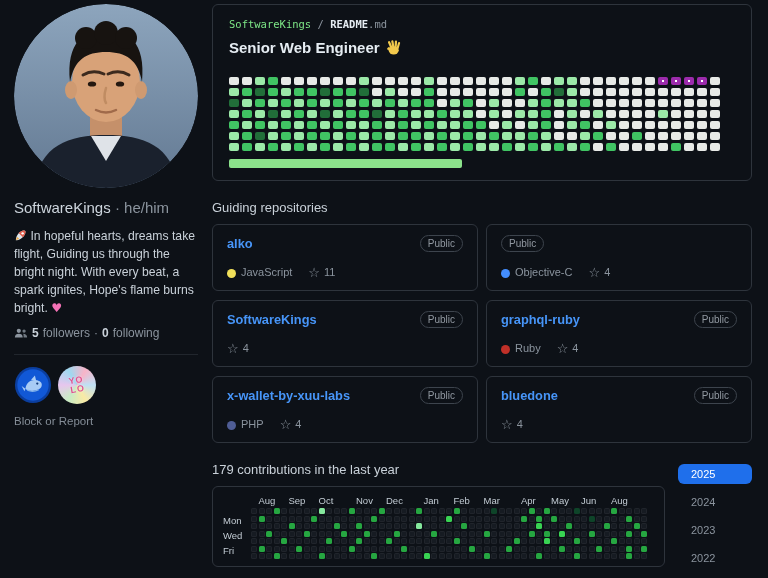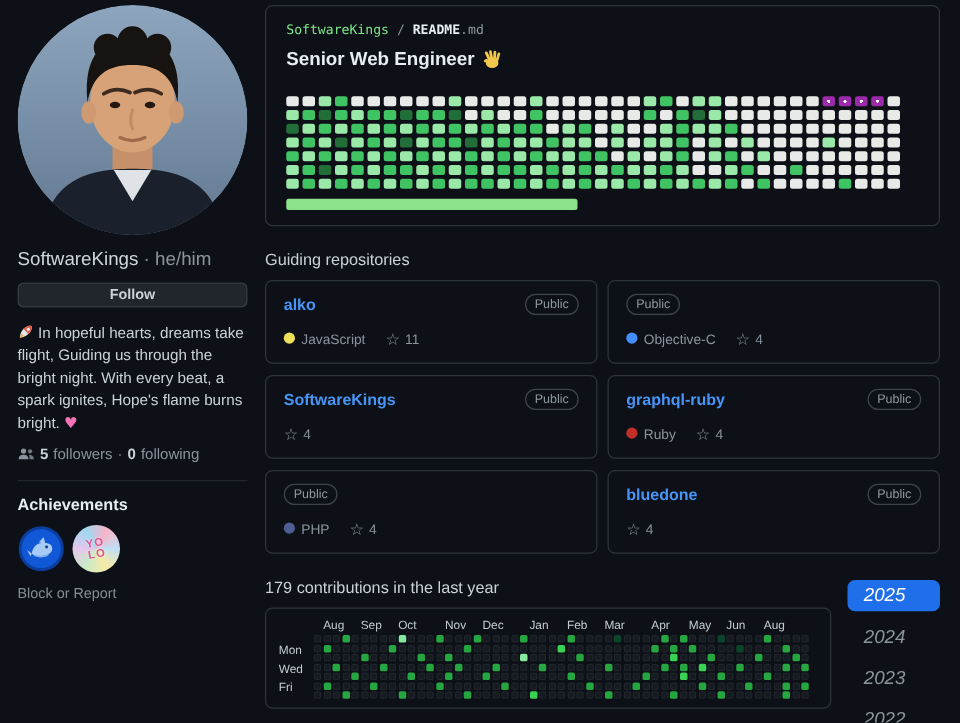--- a/index.html
+++ b/index.html
@@ -50,21 +50,21 @@
   .pixel-cell { border-radius: 2px; }
   .progress-bar { margin-top: 8px; width: 233px; height: 9px; border-radius: 2px; }
 
   .section-title { font-size: 13px; font-weight: 400; color: #c9d1d9; margin-bottom: 9px; }
   .repo-grid { display: grid; grid-template-columns: 1fr 1fr; gap: 9px 8px; margin-bottom: 19px; }
   .repo-card { padding: 10px 14px 11px; }
   .repo-top { display: flex; align-items: center; justify-content: space-between; }
   .repo-name { color: #4795f8; font-size: 12.8px; font-weight: 600; text-decoration: none; cursor: pointer; }
   .repo-pill { font-size: 10px; color: #9198a1; border: 1px solid #3d444d; border-radius: 999px; padding: 1px 7px; line-height: 1.3; }
   .repo-meta { margin-top: 13px; display: flex; align-items: center; gap: 16px; font-size: 11px; color: #8b949e; min-height: 14px; }
-  .lang { display: flex; align-items: flex-start; gap: 5px; }
+  .lang { display: flex; align-items: flex-end; gap: 5px; }
   .lang-dot { width: 9px; height: 9px; border-radius: 50%; display: inline-block; }
   .stars { display: flex; align-items: center; gap: 4px; }
   .star-icon { font-family: "DejaVu Sans", sans-serif; font-size: 13px; line-height: 1; color: #8b949e; }
 
   
   .contrib-section { display: flex; gap: 13px; }
   .contrib-left { flex: 1; min-width: 0; }
   .contrib-card { padding: 8px 10px 7px; }
   .months-row { position: relative; height: 13px; margin-left: 28px; font-size: 9.5px; color: #c3ccd4; }
   .months-row span { position: absolute; top: 0; }
@@ -75,22 +75,22 @@
   .contrib-cell { border-radius: 1.5px; cursor: pointer; }
   .contrib-cell.empty { box-shadow: inset 0 0 0 1px rgba(255,255,255,0.045); }
   .contrib-footer { display: flex; justify-content: space-between; align-items: center; margin-top: 6px; font-size: 10.5px; color: #8b949e; }
   .contrib-footer a { color: #8b949e; text-decoration: none; cursor: pointer; }
   .legend { display: flex; align-items: center; gap: 3px; }
   .legend .sq { width: 8px; height: 8px; border-radius: 2px; display: inline-block; }
 
   .year-list { width: 74px; flex-shrink: 0; padding-top: 2px; }
   .year-btn {
     display: block; width: 100%; text-align: left; background: transparent; border: none;
-    color: #8b949e; font-size: 15px; font-family: inherit; padding: 4px 13px;
-    border-radius: 6px; margin-bottom: 8px; cursor: pointer; font-style: italic;
+    color: #8b949e; font-size: 11px; font-family: inherit; padding: 4px 13px;
+    border-radius: 6px; margin-bottom: 8px; cursor: pointer;
   }
   .year-btn.selected { background: #1f6feb; color: #ffffff; }
 </style>
 </head>
 <body>
 
 <div class="page">
 
   <aside class="sidebar">
     <svg class="avatar" viewBox="0 0 184 184">
@@ -123,21 +123,20 @@
         <path d="M82,106 q10,5 20,0" stroke="#a06a4a" stroke-width="2.5" fill="none" stroke-linecap="round"></path>
       </g>
     </svg>
 
     <h1 class="name-line">
       <span>SoftwareKings</span>
       <span class="sep">·</span>
       <span class="pronouns">he/him</span>
     </h1>
 
-    <button class="follow-btn">Follow</button>
 
     <p class="bio">
       <svg width="13" height="13" viewBox="0 0 14 14" style="vertical-align:-2px">
         <path d="M2,12 C2,9 4,4 9,2 C12,1 13,2 12,5 C10,10 5,12 2,12 Z" fill="#dfe5ea"></path>
         <path d="M9,2 C12,1 13,2 12,5 C11.4,6.6 10.6,7.9 9.6,9 L5,4.4 C6.2,3.4 7.5,2.6 9,2 Z" fill="#e25d4b"></path>
         <circle cx="9.3" cy="4.7" r="1.3" fill="#ffffff"></circle>
         <path d="M2,12 L3.5,8.5 L5.5,10.5 Z" fill="#f4a93d"></path>
       </svg>
       <span>In hopeful hearts, dreams take flight, Guiding us through the bright night. With every beat, a spark ignites, Hope's flame burns bright.</span>
       <span class="heart">♥</span>
@@ -152,21 +151,20 @@
       </svg>
       <b>5</b>
       <span>followers</span>
       <span>·</span>
       <b>0</b>
       <span>following</span>
     </div>
 
     <hr class="divider">
 
-    <h2 class="ach-title">Achievements</h2>
     <div class="badges">
       <span class="badge">
         <svg width="38" height="38" viewBox="0 0 40 40">
           <circle cx="20" cy="20" r="19" fill="#0b3e9e"></circle>
           <circle cx="20" cy="20" r="16.5" fill="#1158d6"></circle>
           <path d="M12,24 C13,16 20,13 27,16 C30,17.5 30,22 27,24 C22,27 15,27 12,24 Z" fill="#a8cbf5"></path>
           <path d="M18,14.5 L22,10 L23.5,16 Z" fill="#a8cbf5"></path>
           <path d="M12,24 L8,21 L11,26.5 Z" fill="#a8cbf5"></path>
           <circle cx="24.5" cy="18.5" r="1.2" fill="#123a7a"></circle>
           <path d="M14,25.5 q6,2.5 12,-0.5" stroke="#7fb0ea" stroke-width="1.4" fill="none"></path>
@@ -526,20 +524,21 @@
               <span>Ruby</span>
             </span>
             <span class="stars">
               <span class="star-icon">☆</span>
               <span>4</span>
             </span>
           </div>
         </div>
         <div class="card repo-card">
           <div class="repo-top">
+            <a class="repo-name">x-wallet-by-xuu-labs</a>
             <span class="repo-pill">Public</span>
           </div>
           <div class="repo-meta">
             <span class="lang">
               <span class="lang-dot" style="background: rgb(79, 93, 149);"></span>
               <span>PHP</span>
             </span>
             <span class="stars">
               <span class="star-icon">☆</span>
               <span>4</span>

